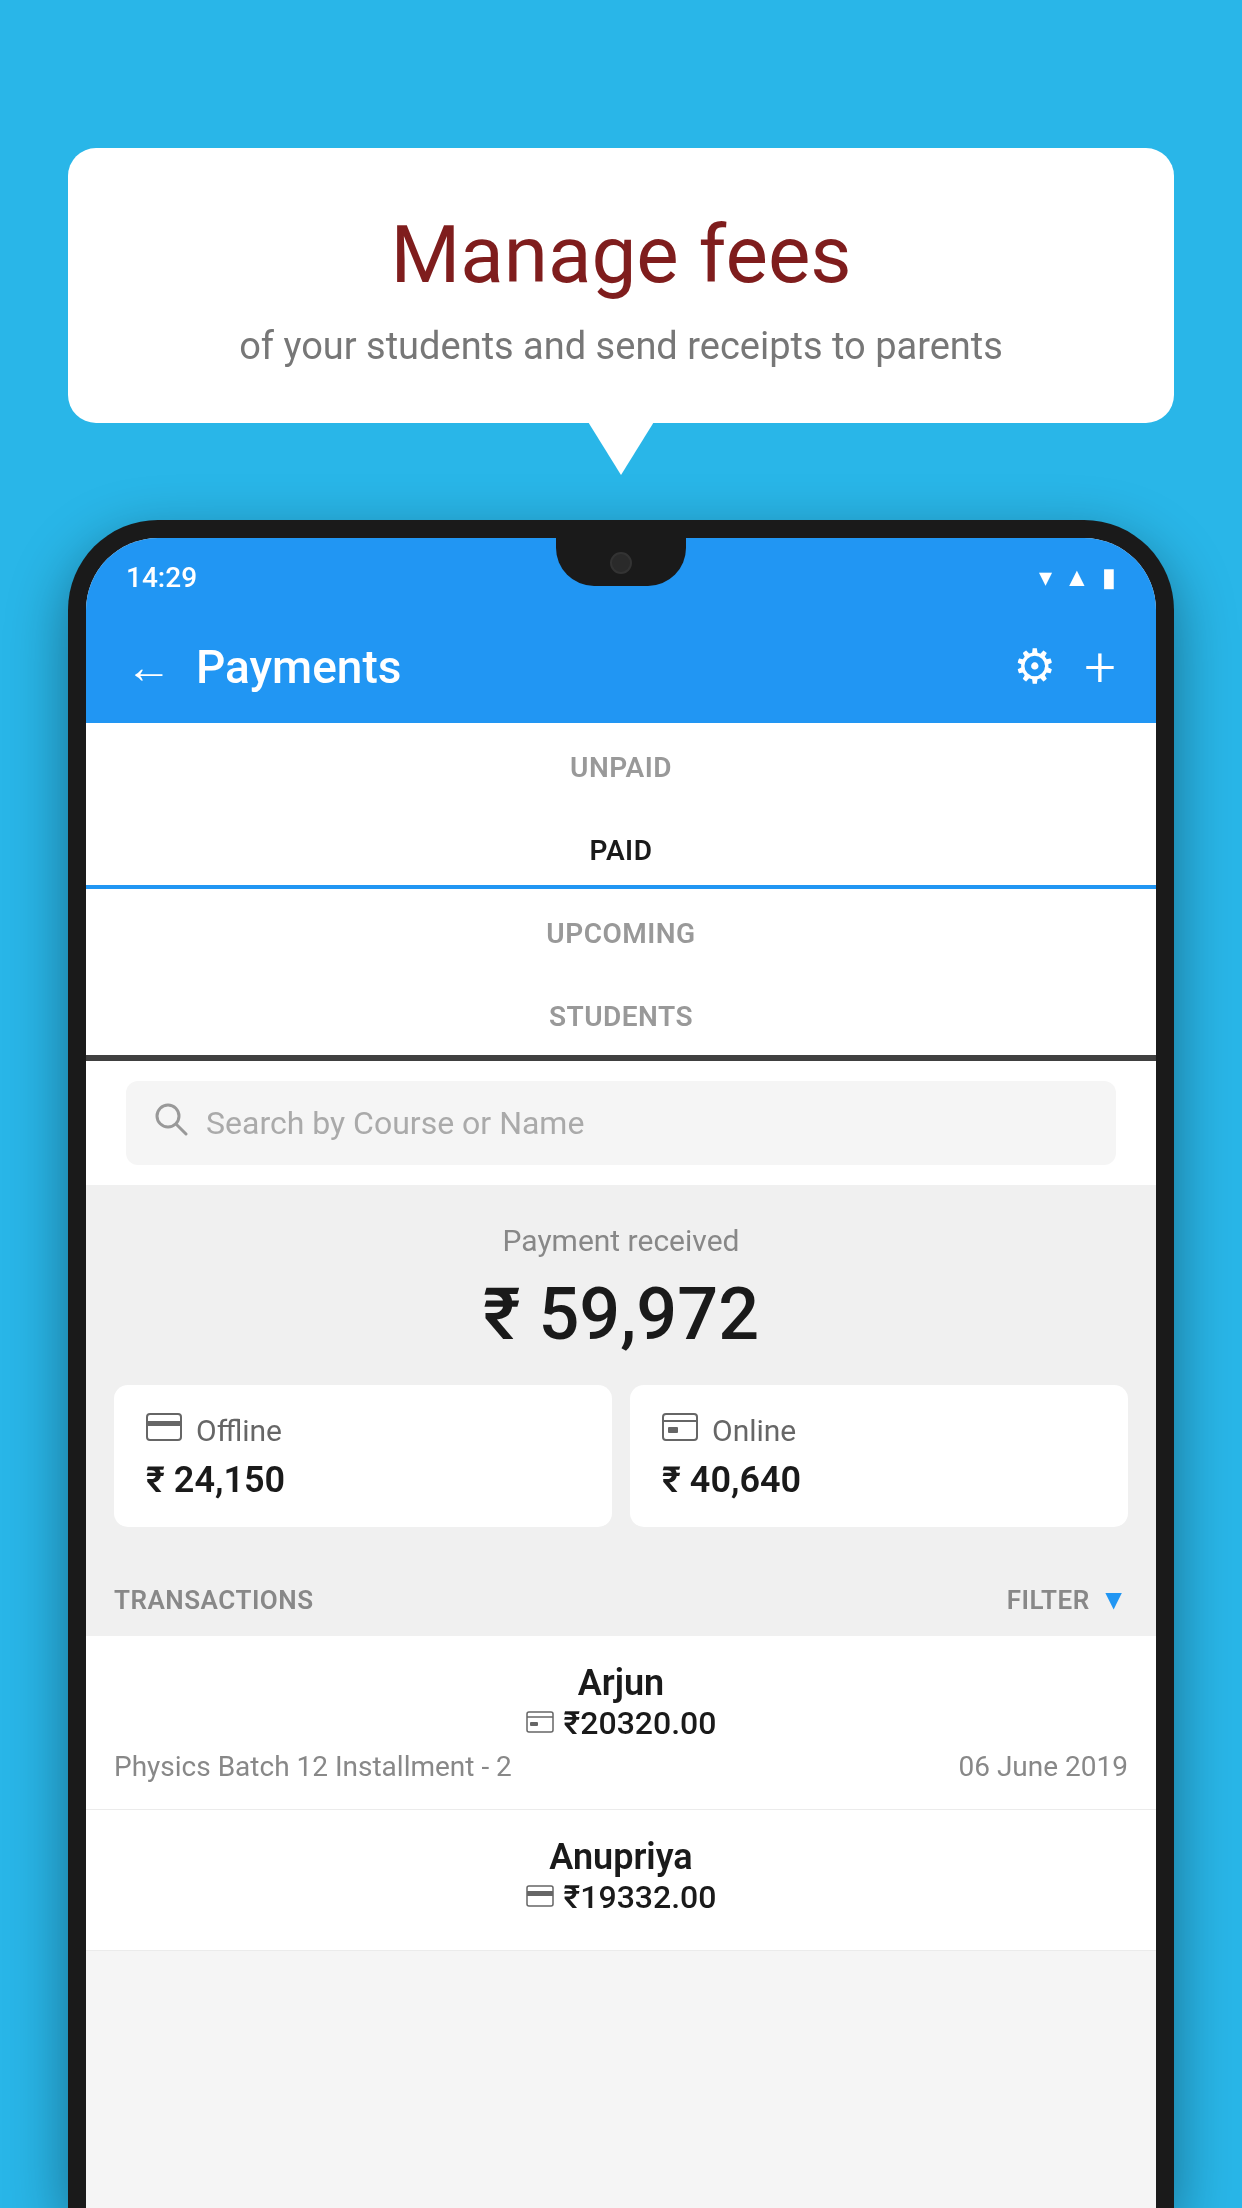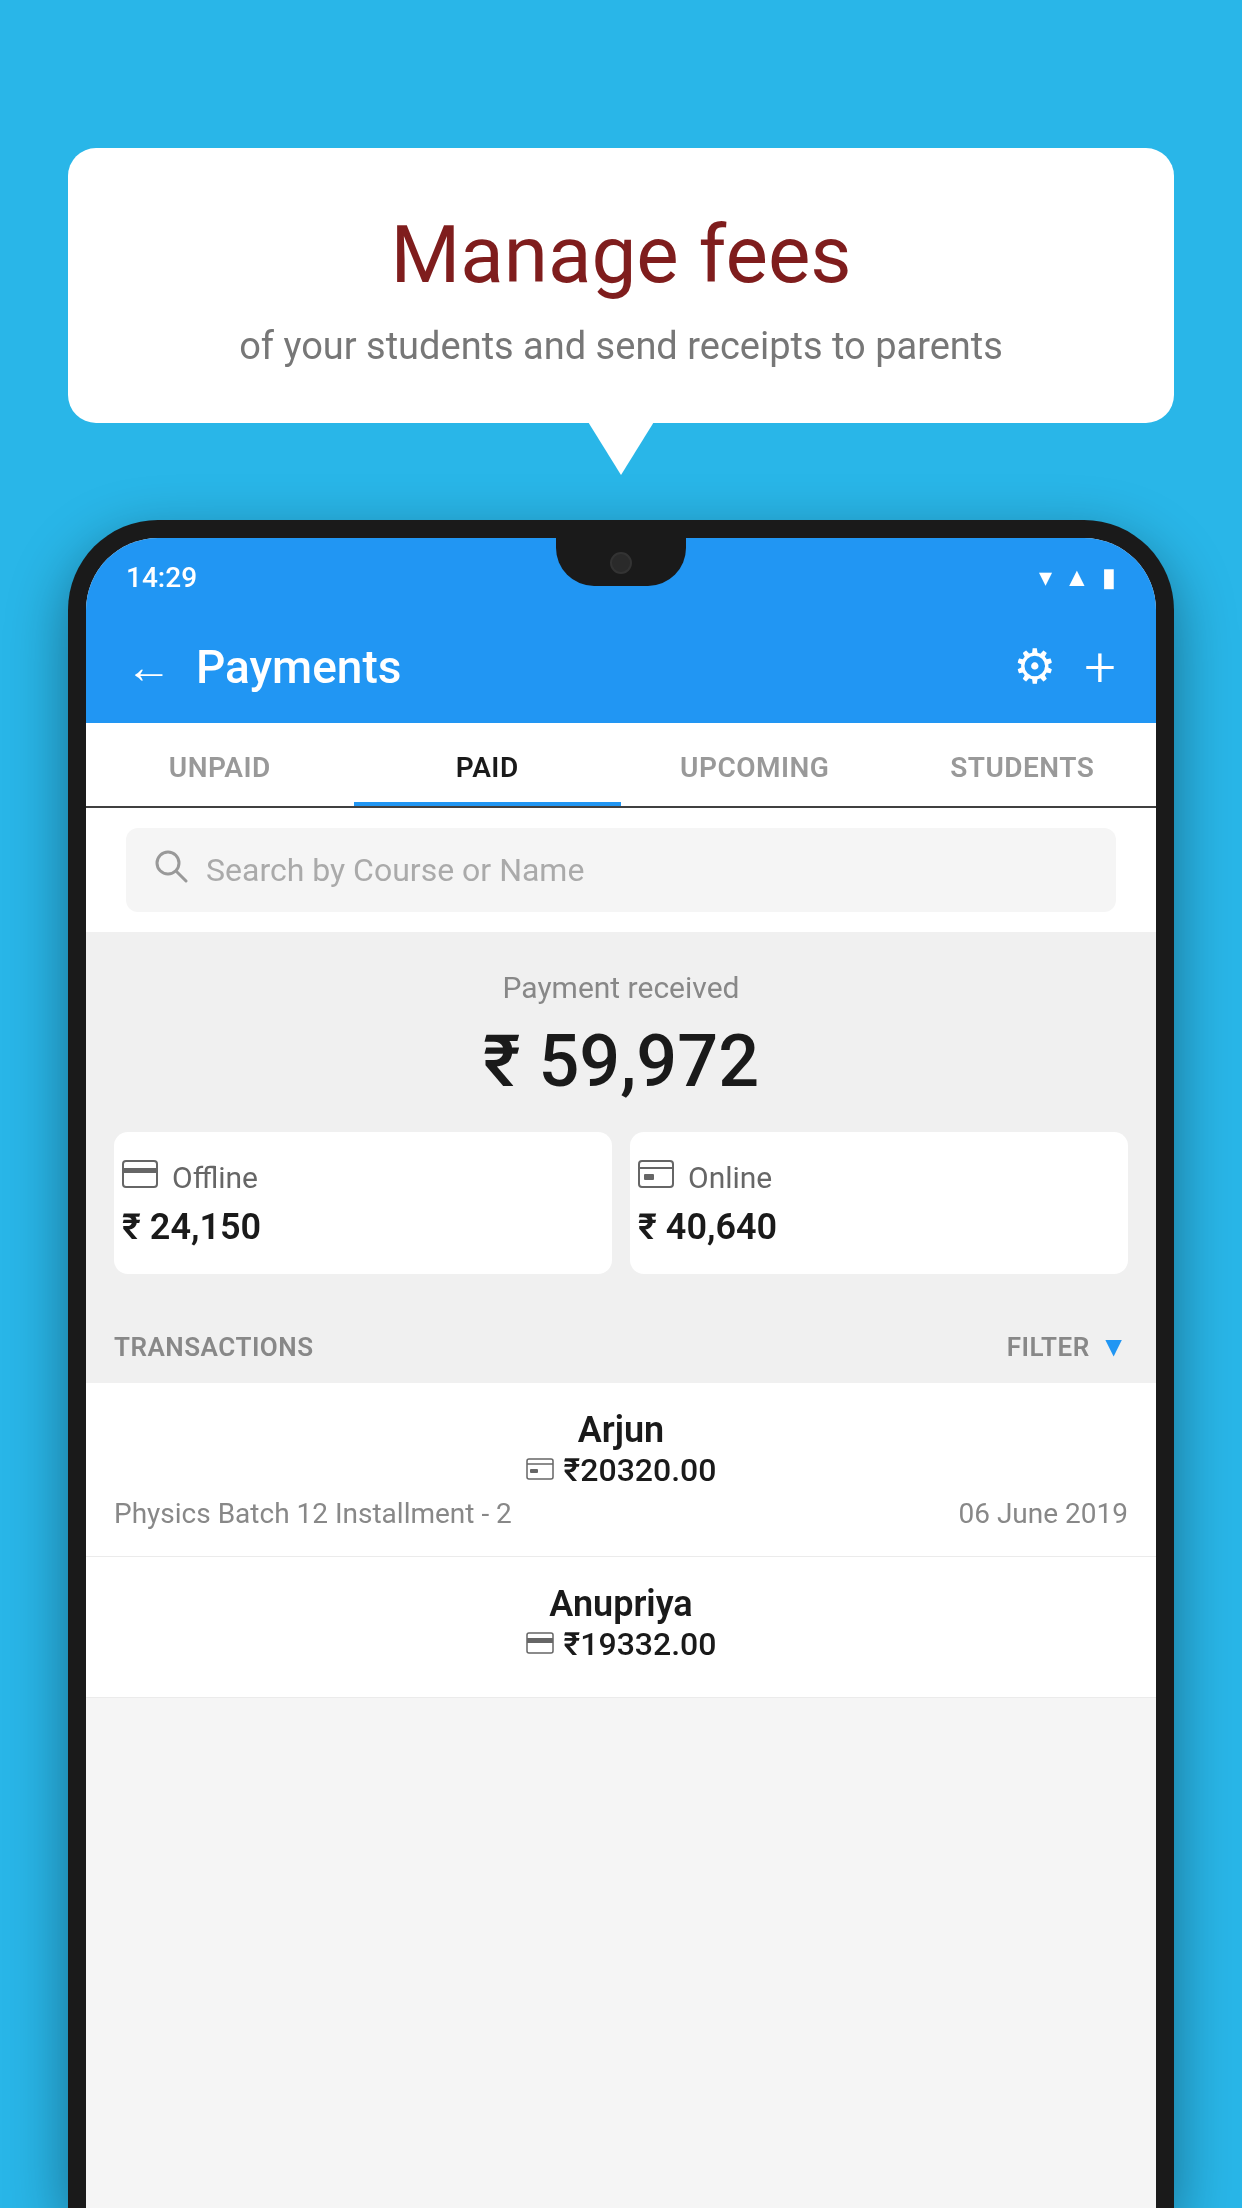--- a/index.html
+++ b/index.html
@@ -151,21 +151,22 @@
       color: white;
       font-size: 56px;
       font-weight: 300;
       line-height: 1;
     }
 
     
     .tabs-bar {
       background: white;
       display: flex;
-      border-bottom: 2px solid #404040;
+      border-bottom: 6px solid #404040;
+      flex-direction: column;
     }
     .tab-item {
       flex: 1;
       text-align: center;
       padding: 28px 0 22px;
       font-size: 28px;
       color: #999;
       font-weight: 600;
       letter-spacing: 0.5px;
       position: relative;
@@ -223,21 +224,21 @@
       margin-bottom: 28px;
     }
     .payment-cards {
       display: flex;
       gap: 18px;
     }
     .payment-card {
       flex: 1;
       background: white;
       border-radius: 14px;
-      padding: 26px 8px;
+      padding: 26px 32px;
       text-align: left;
     }
     .payment-card-header {
       display: flex;
       align-items: center;
       gap: 14px;
       margin-bottom: 10px;
     }
     .payment-card-icon {
       font-size: 32px;

